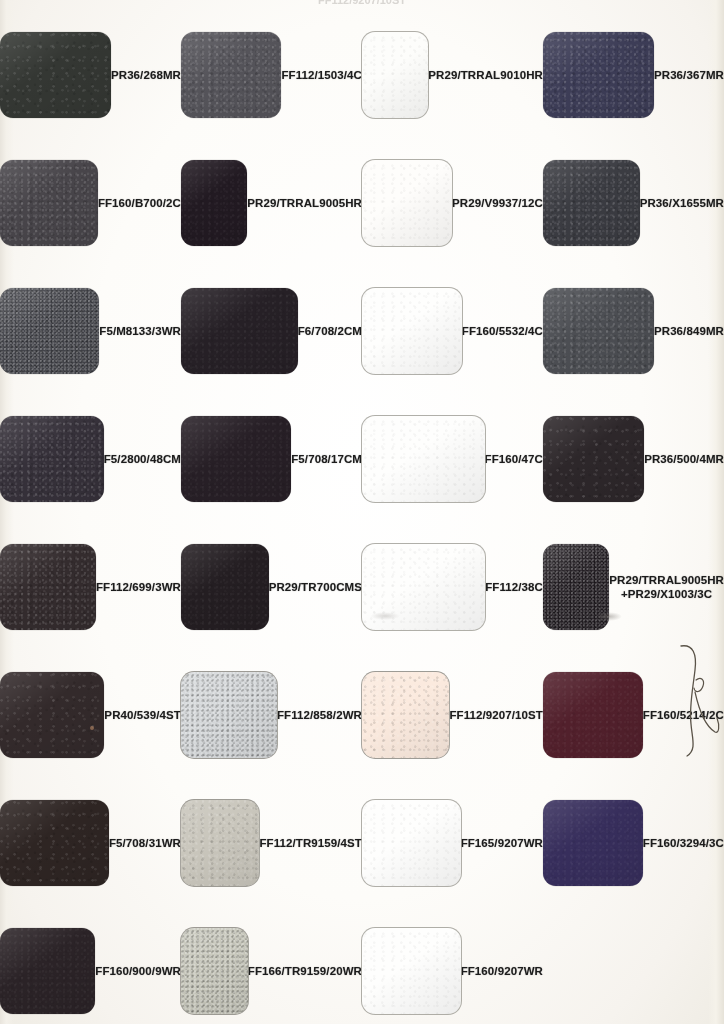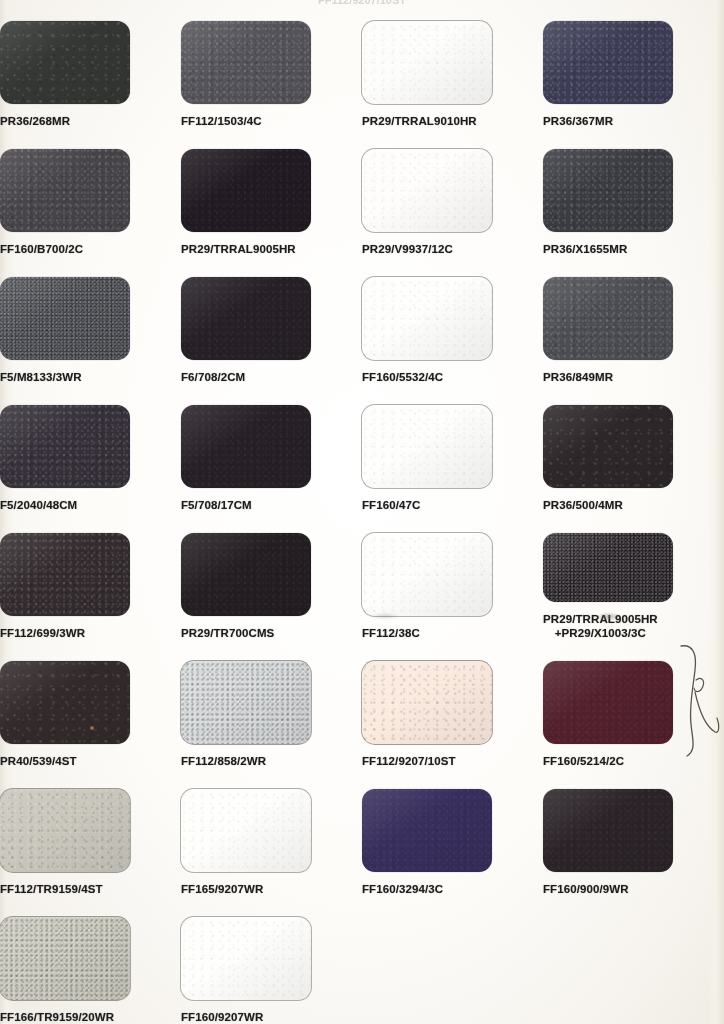--- a/index.html
+++ b/index.html
@@ -25,22 +25,22 @@
     background:linear-gradient(to left,#e6e2d8 0%,#f5f2ea 50%,rgba(255,255,255,0) 100%);
   }
   #grid{
     position:absolute;inset:0;
     display:grid;
     grid-template-columns:repeat(4,181px);
     grid-template-rows:repeat(8,128px);
   }
   .cell{
     position:relative;
-    display:flex;flex-direction:column;
-    align-items:flex-start;
+    display:flex;flex-direction:row;
+    align-items:center;
     justify-content:flex-start;
     margin-top:12px;
   }
   .swatch{
     width:130px;height:86px;
     border-radius:13px;
     margin-top:9px;
     position:relative;
     overflow:hidden;
     box-shadow:0 0 0 0.4px rgba(0,0,0,0.12);
@@ -202,21 +202,21 @@
         <div class="grain "></div>
         <div class="sheen"></div>
       </div>
       <div class="label">PR36/849MR</div>
     </div>
     <div class="cell">
       <div class="swatch" style="background: rgb(54, 49, 58);">
         <div class="grain "></div>
         <div class="sheen"></div>
       </div>
-      <div class="label">F5/2040/48CM</div>
+      <div class="label">F5/2800/48CM</div>
     </div>
     <div class="cell">
       <div class="swatch" style="background: rgb(39, 31, 38);">
         <div class="grain smooth"></div>
         <div class="sheen"></div>
       </div>
       <div class="label">F5/708/17CM</div>
     </div>
     <div class="cell">
       <div class="swatch white" style="background: rgb(254, 254, 253);">
@@ -281,20 +281,27 @@
         <div class="sheen"></div>
       </div>
       <div class="label">FF112/9207/10ST</div>
     </div>
     <div class="cell">
       <div class="swatch" style="background: rgb(82, 32, 44);">
         <div class="grain smooth"></div>
         <div class="sheen"></div>
       </div>
       <div class="label">FF160/5214/2C</div>
+    </div>
+    <div class="cell">
+      <div class="swatch" style="background: rgb(46, 37, 35);">
+        <div class="grain leather"></div>
+        <div class="sheen"></div>
+      </div>
+      <div class="label">F5/708/31WR</div>
     </div>
     <div class="cell">
       <div class="swatch light" style="background: rgb(201, 198, 188);">
         <div class="grain "></div>
         <div class="sheen"></div>
       </div>
       <div class="label">FF112/TR9159/4ST</div>
     </div>
     <div class="cell">
       <div class="swatch white" style="background: rgb(254, 254, 253);">

